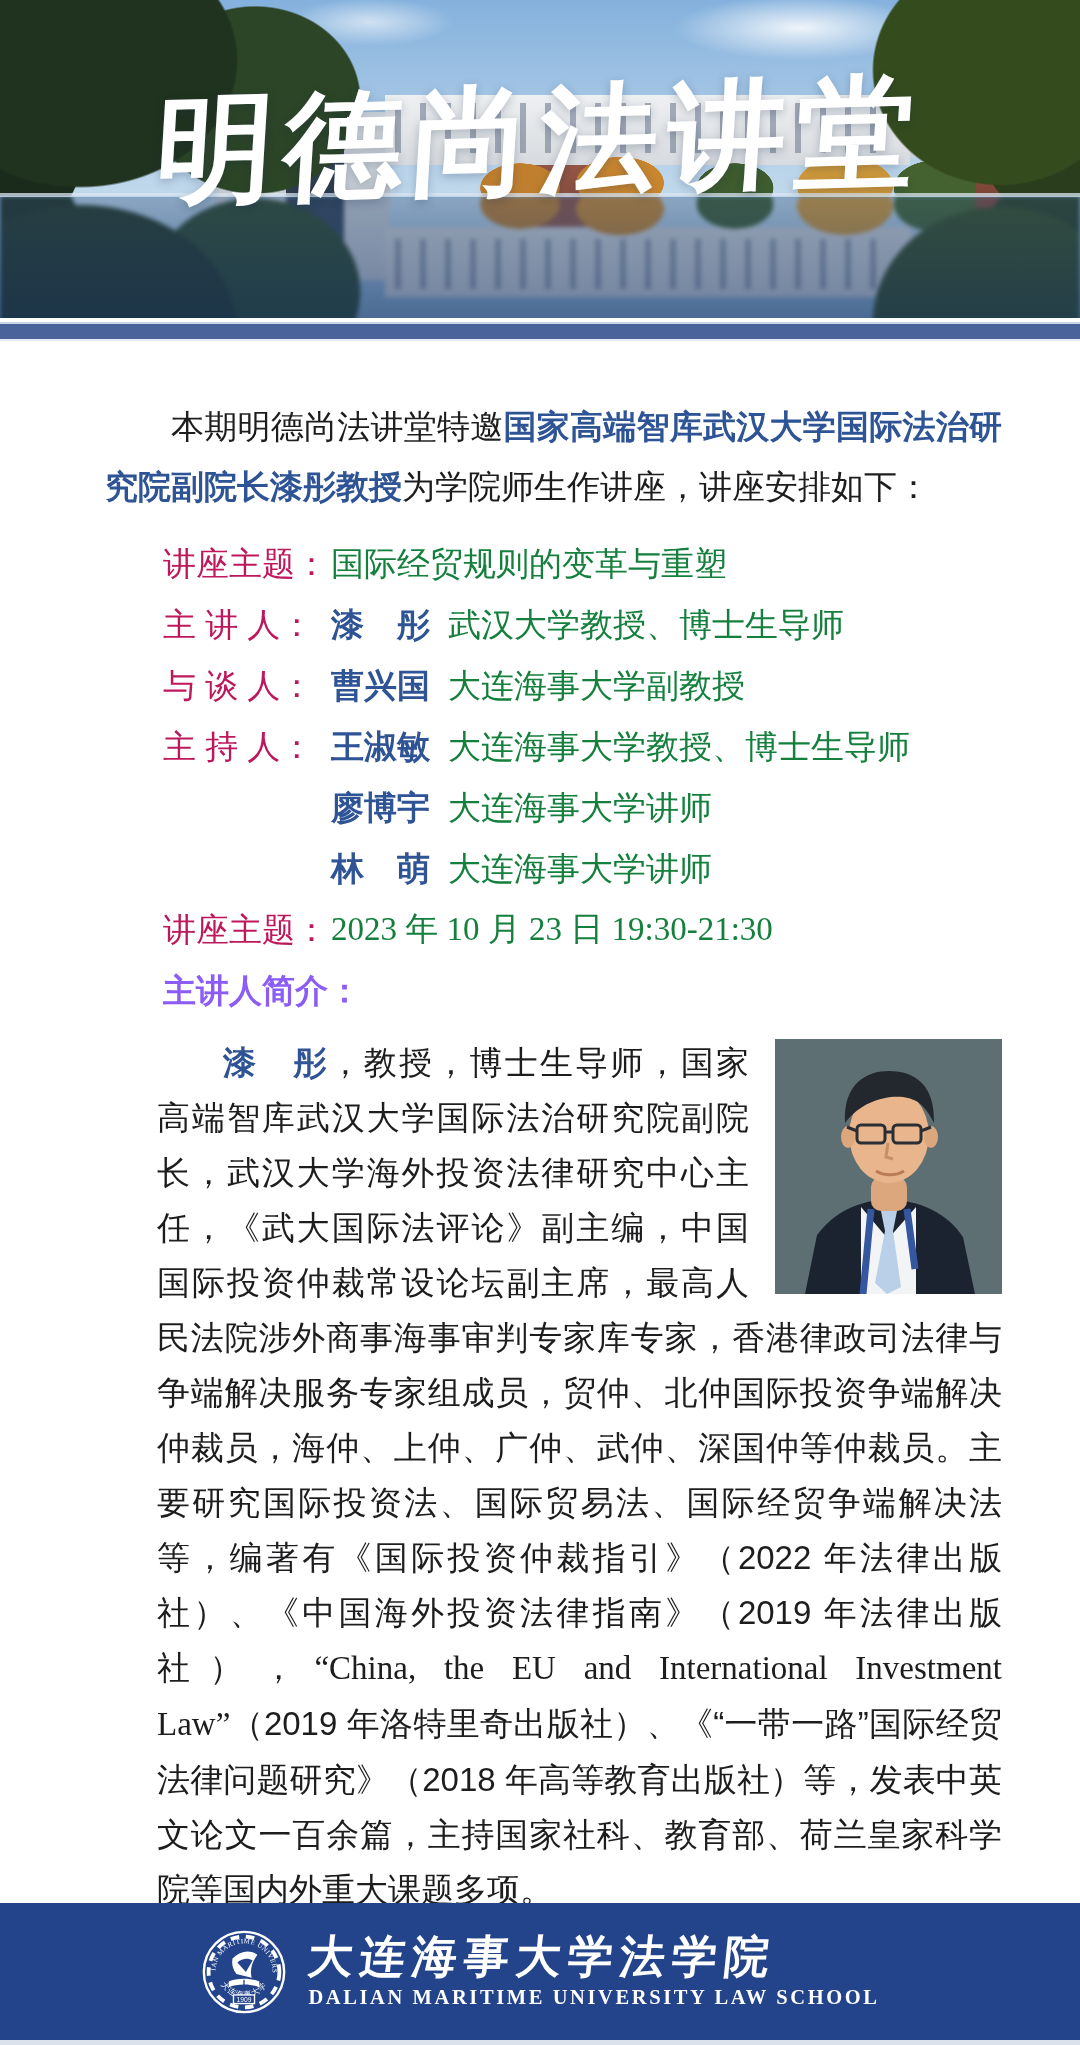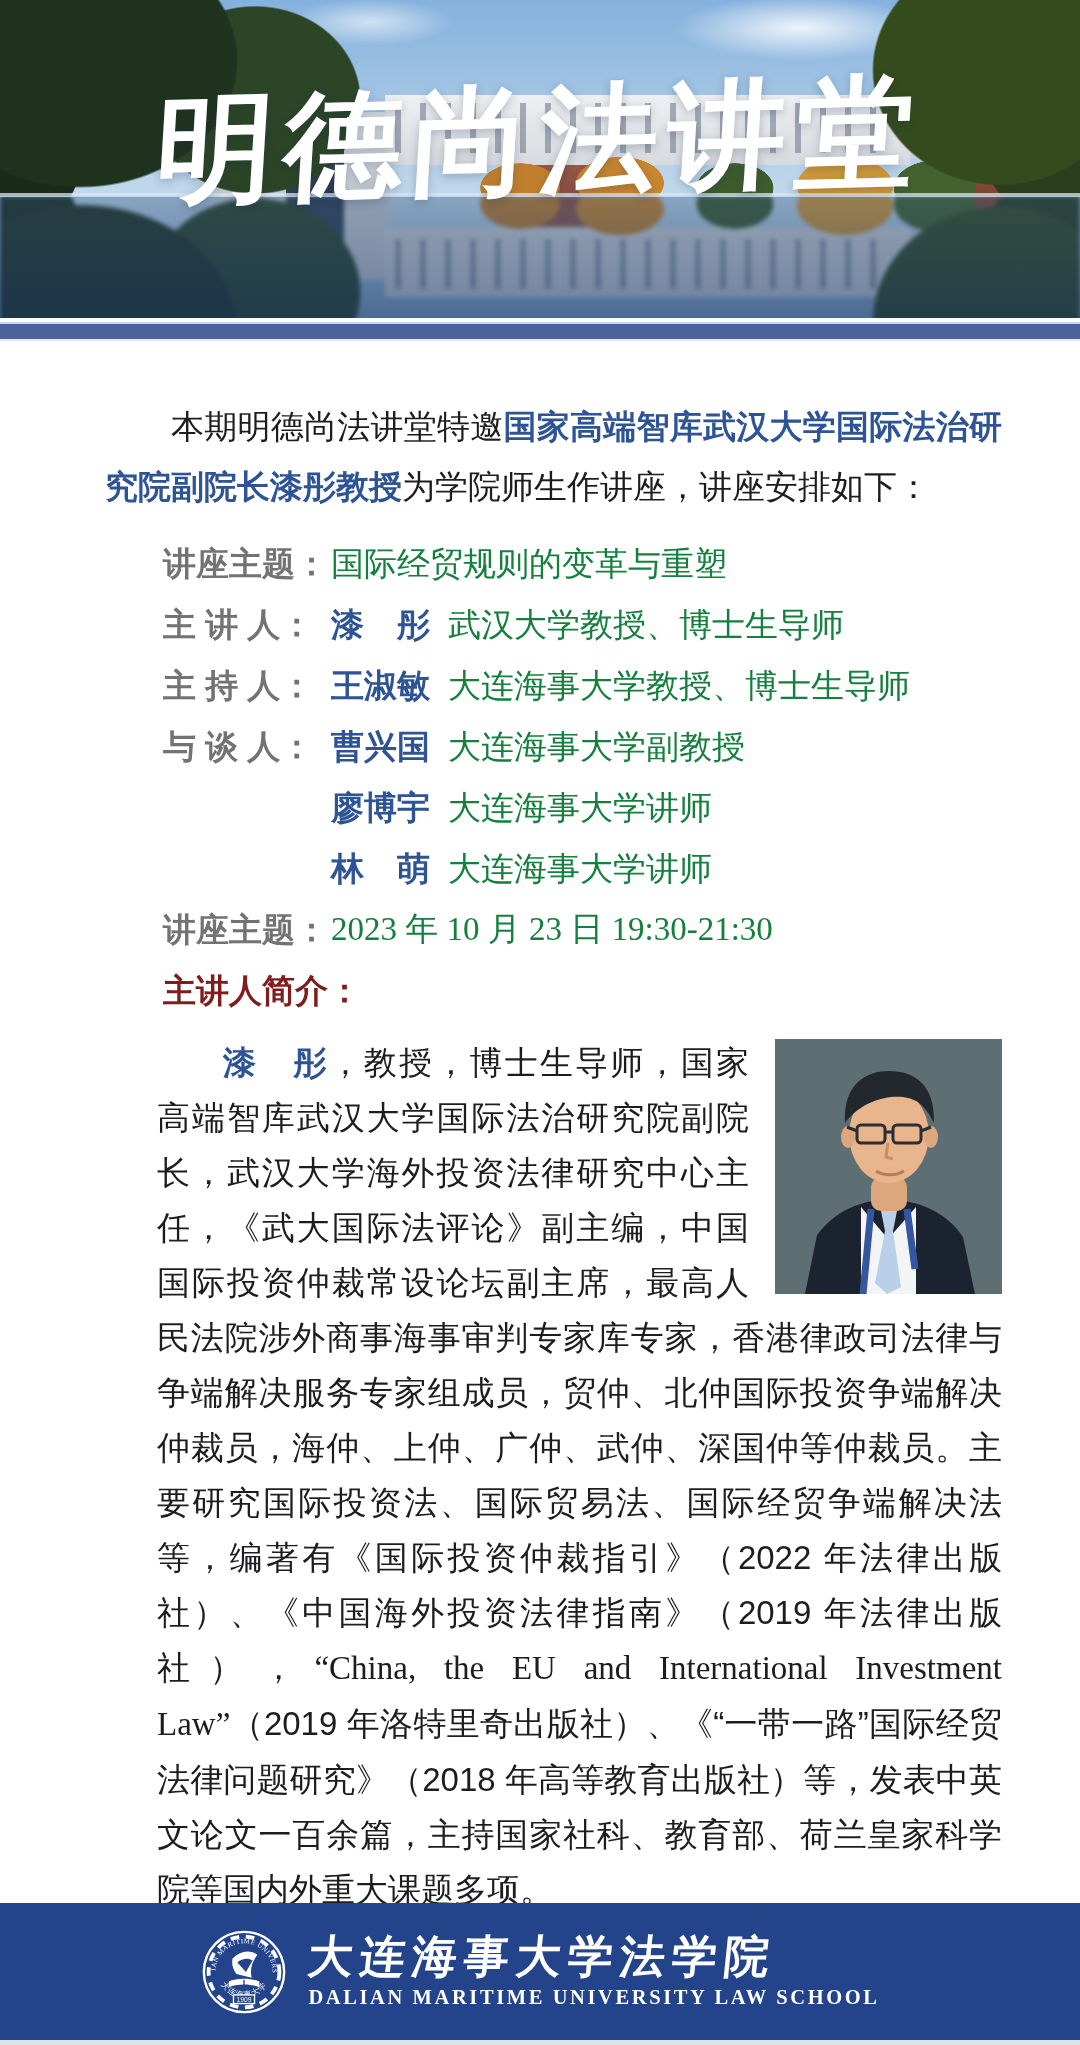--- a/index.html
+++ b/index.html
@@ -43,25 +43,25 @@
   
   .divider{margin-top:4px;height:15px;background:#4a639b;
       border-top:2px solid #c9d5e8;border-bottom:2px solid #e4eaf3;}
 
   
   .content{padding:56px 78px 0 105px;}
   .intro{font-size:33px;line-height:60px;text-indent:2em;margin:0 0 16px 0;text-align:justify;}
   .hl{font-weight:bold;color:#2e5496;}
   .details{padding-left:58px;}
   .detail-row{display:flex;font-size:33px;line-height:61px;white-space:nowrap;}
-  .dlabel{flex:none;width:168px;font-weight:bold;color:#737373;white-space:pre;}
+  .dlabel{flex:none;width:168px;font-weight:normal;color:#be185d;white-space:pre;}
   .dname{font-weight:bold;color:#2e5496;margin-right:18px;white-space:pre;}
   .dvalue{color:#15803d;}
   .serif{font-family:"Liberation Serif",serif;text-align:center;}
-  .bio-heading{padding-left:58px;font-size:33px;line-height:61px;font-weight:bold;color:#7f1d1d;}
+  .bio-heading{padding-left:58px;font-size:33px;line-height:61px;font-weight:bold;color:#8b5cf6;}
 
   
   .bio{margin:14px 0 0 52px;}
   .bio-photo{float:right;width:227px;height:255px;margin:4px 0 14px 26px;}
   .bio-photo svg{display:block;width:227px;height:255px;}
   .bio p{font-size:33px;line-height:55px;margin:0;text-indent:2em;text-align:justify;}
   .bio .bname{font-weight:bold;color:#2e5496;white-space:pre;}
 
   
   .footer{position:absolute;left:0;top:1903px;width:1080px;height:137px;background:#23448b;}
@@ -100,29 +100,29 @@
           <span class="dvalue">国际经贸规则的变革与重塑</span>
       </div>
 
       <div class="detail-row">
         <span class="dlabel">主 讲 人：</span>
           <span class="dname">漆　彤</span>
           <span class="dvalue">武汉大学教授、博士生导师</span>
       </div>
 
       <div class="detail-row">
+        <span class="dlabel">与 谈 人：</span>
+          <span class="dname">曹兴国</span>
+          <span class="dvalue">大连海事大学副教授</span>
+      </div>
+
+      <div class="detail-row">
         <span class="dlabel">主 持 人：</span>
           <span class="dname">王淑敏</span>
           <span class="dvalue">大连海事大学教授、博士生导师</span>
-      </div>
-
-      <div class="detail-row">
-        <span class="dlabel">与 谈 人：</span>
-          <span class="dname">曹兴国</span>
-          <span class="dvalue">大连海事大学副教授</span>
       </div>
 
       <div class="detail-row">
         <span class="dlabel"></span>
           <span class="dname">廖博宇</span>
           <span class="dvalue">大连海事大学讲师</span>
       </div>
 
       <div class="detail-row">
         <span class="dlabel"></span>

